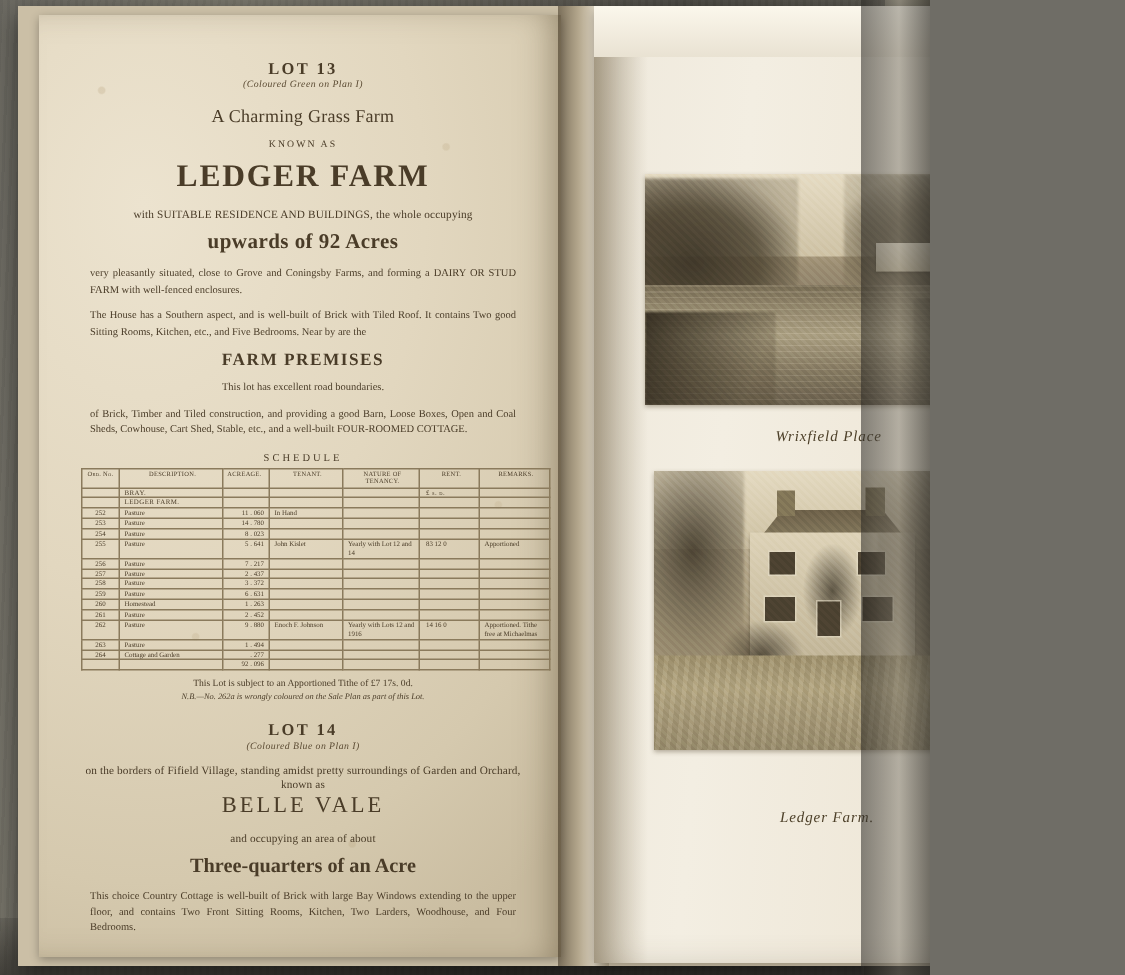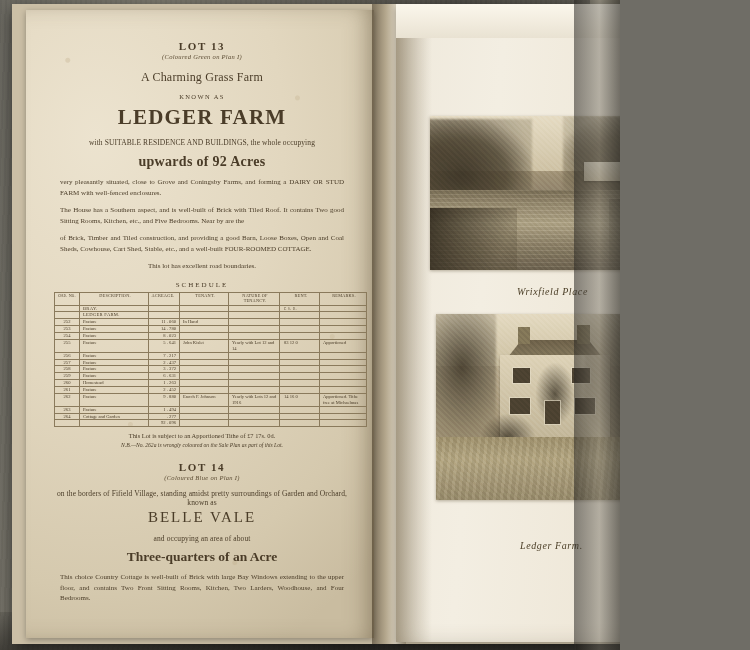--- a/index.html
+++ b/index.html
@@ -419,22 +419,23 @@
 
         <div class="title-1">A Charming Grass Farm</div>
         <div class="known-as">KNOWN AS</div>
         <div class="title-2">LEDGER FARM</div>
         <div class="line-small">with SUITABLE RESIDENCE AND BUILDINGS, the whole occupying</div>
         <div class="acreage">upwards of 92 Acres</div>
 
         <div class="para">very pleasantly situated, close to Grove and Coningsby Farms, and forming a DAIRY OR STUD FARM with well-fenced enclosures.</div>
         <div class="para">The House has a Southern aspect, and is well-built of Brick with Tiled Roof. It contains Two good Sitting Rooms, Kitchen, etc., and Five Bedrooms. Near by are the</div>
 
+        <div class="sec-head">FARM PREMISES</div>
+        <div class="para para-c">This lot has excellent road boundaries.</div>
         <div class="para">of Brick, Timber and Tiled construction, and providing a good Barn, Loose Boxes, Open and Coal Sheds, Cowhouse, Cart Shed, Stable, etc., and a well-built FOUR-ROOMED COTTAGE.</div>
-        <div class="para para-c">This lot has excellent road boundaries.</div>
 
         <div class="schedule-label">SCHEDULE</div>
 
         <table class="sched">
           <thead>
             <tr>
               <th class="c-no">Ord. No.</th>
               <th class="c-desc">DESCRIPTION.</th>
               <th class="c-acre">ACREAGE.</th>
               <th class="c-ten">TENANT.</th>

